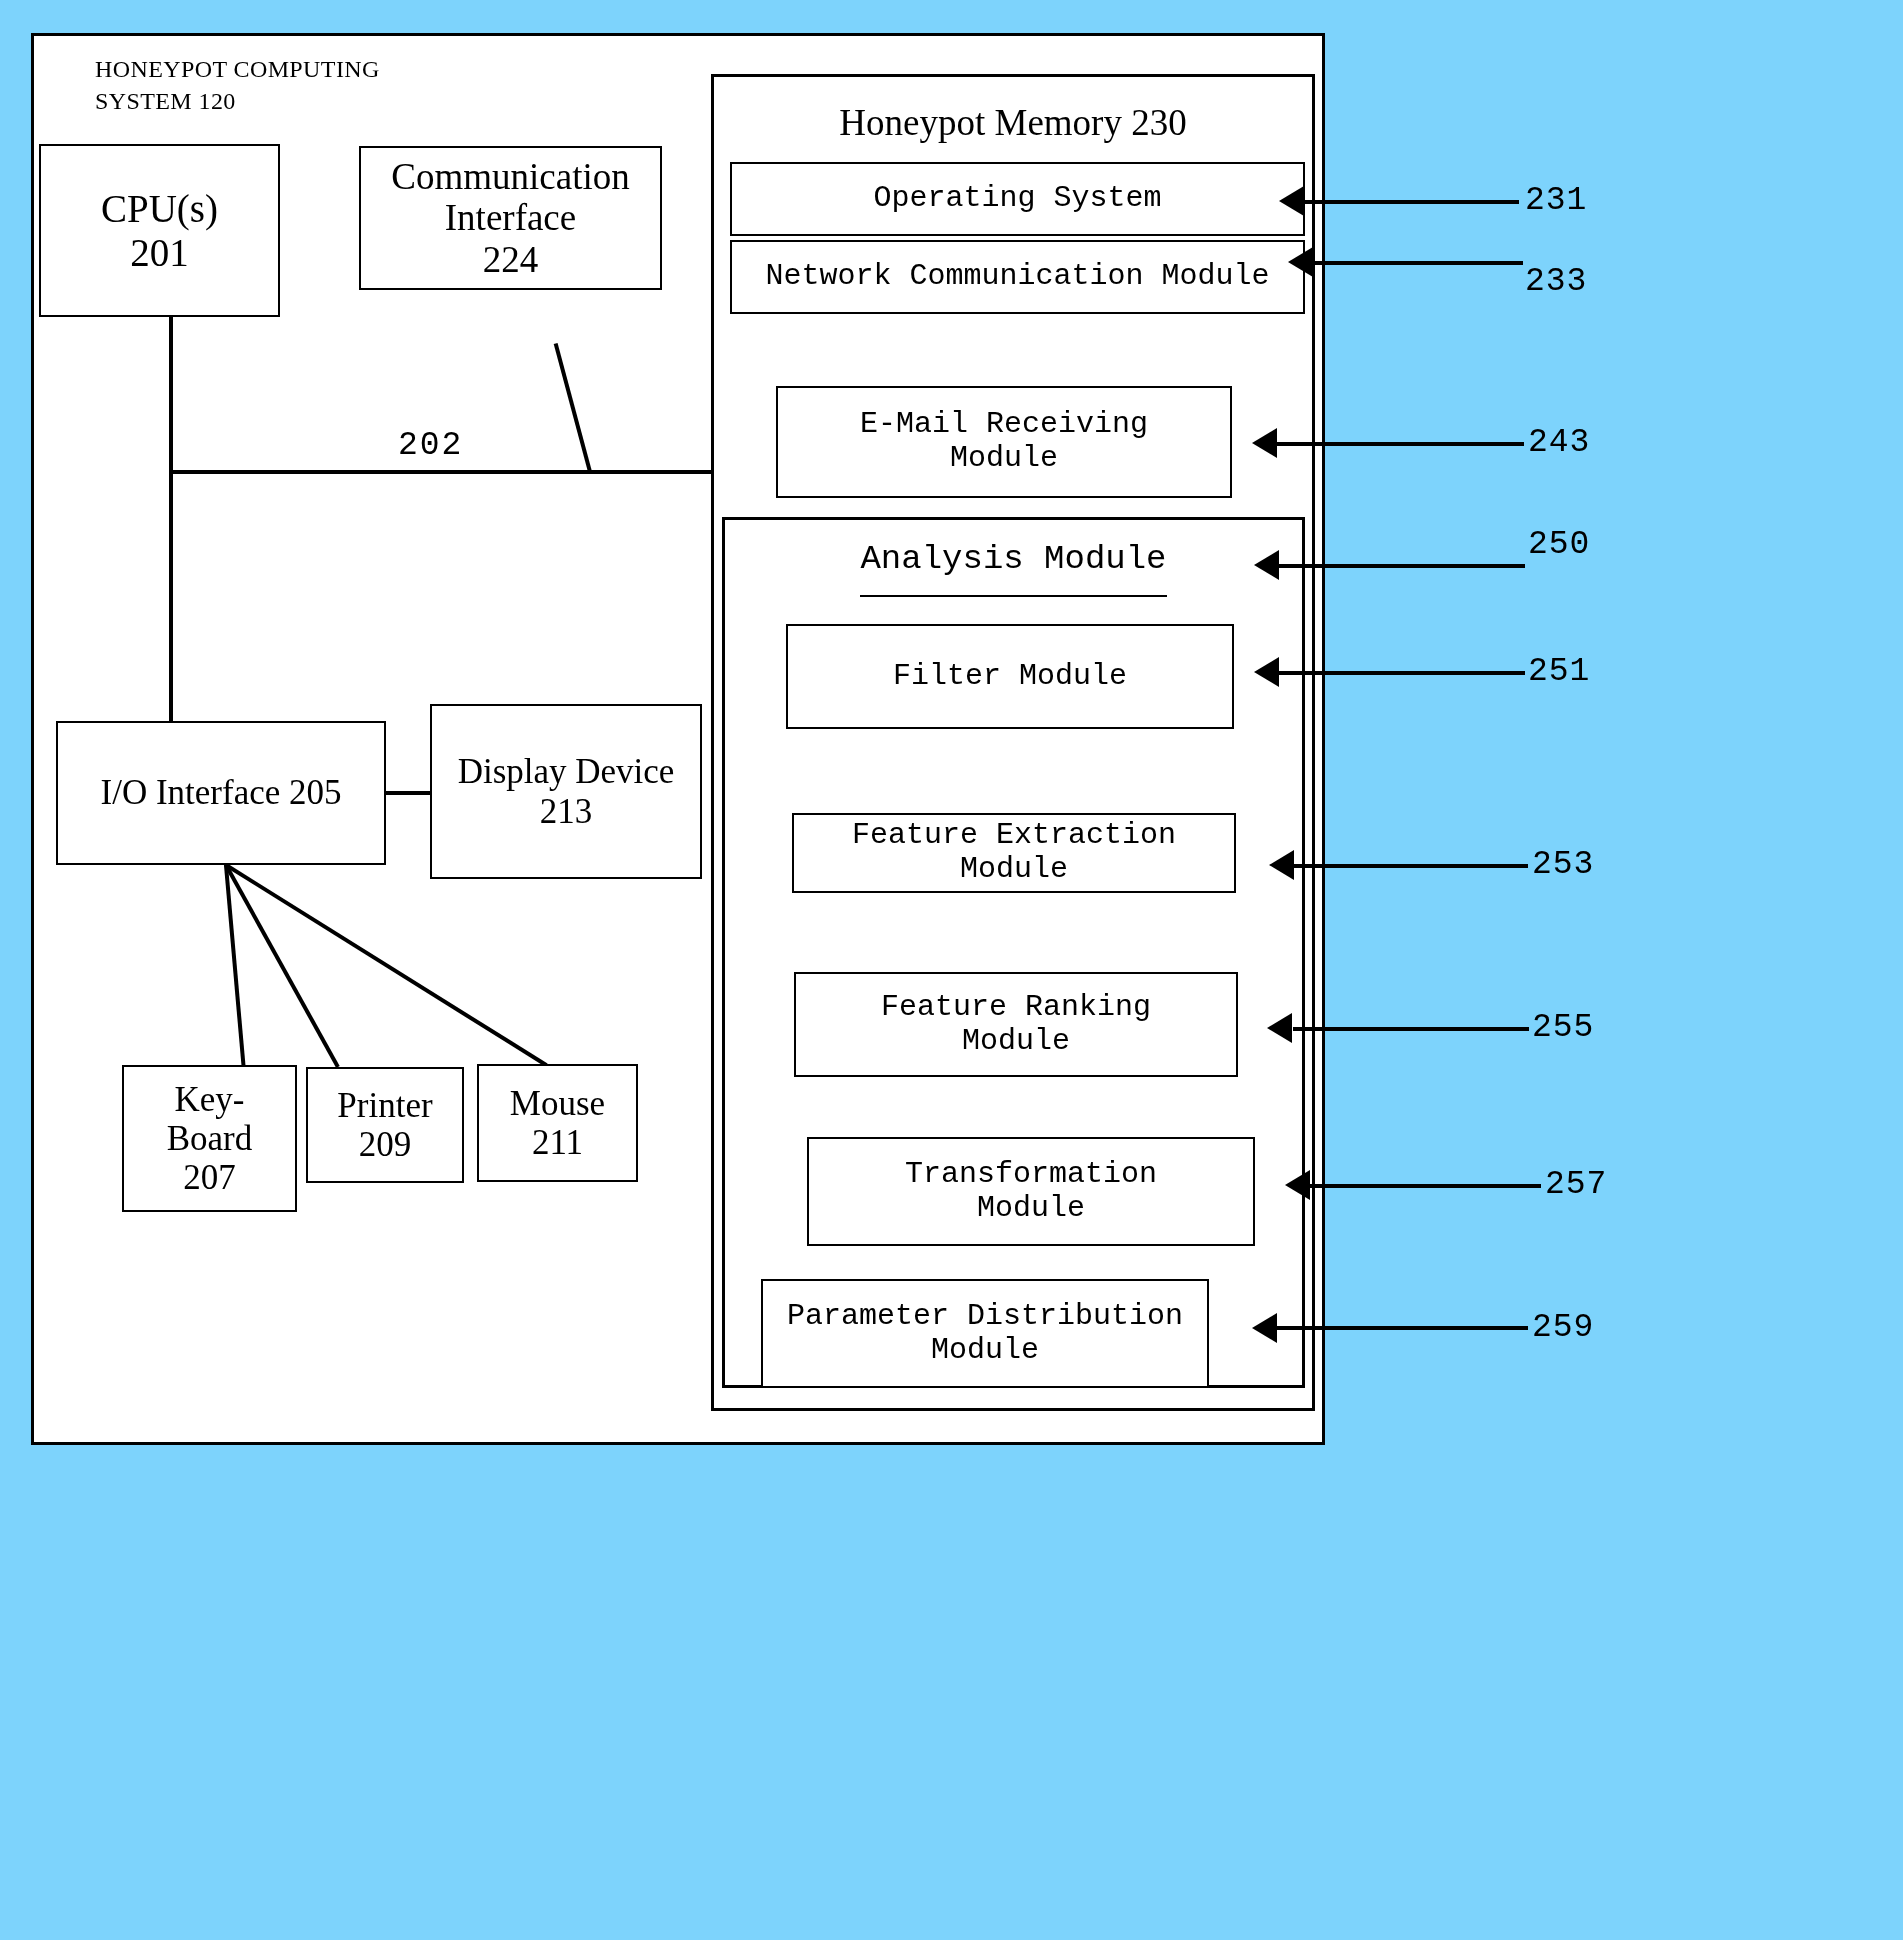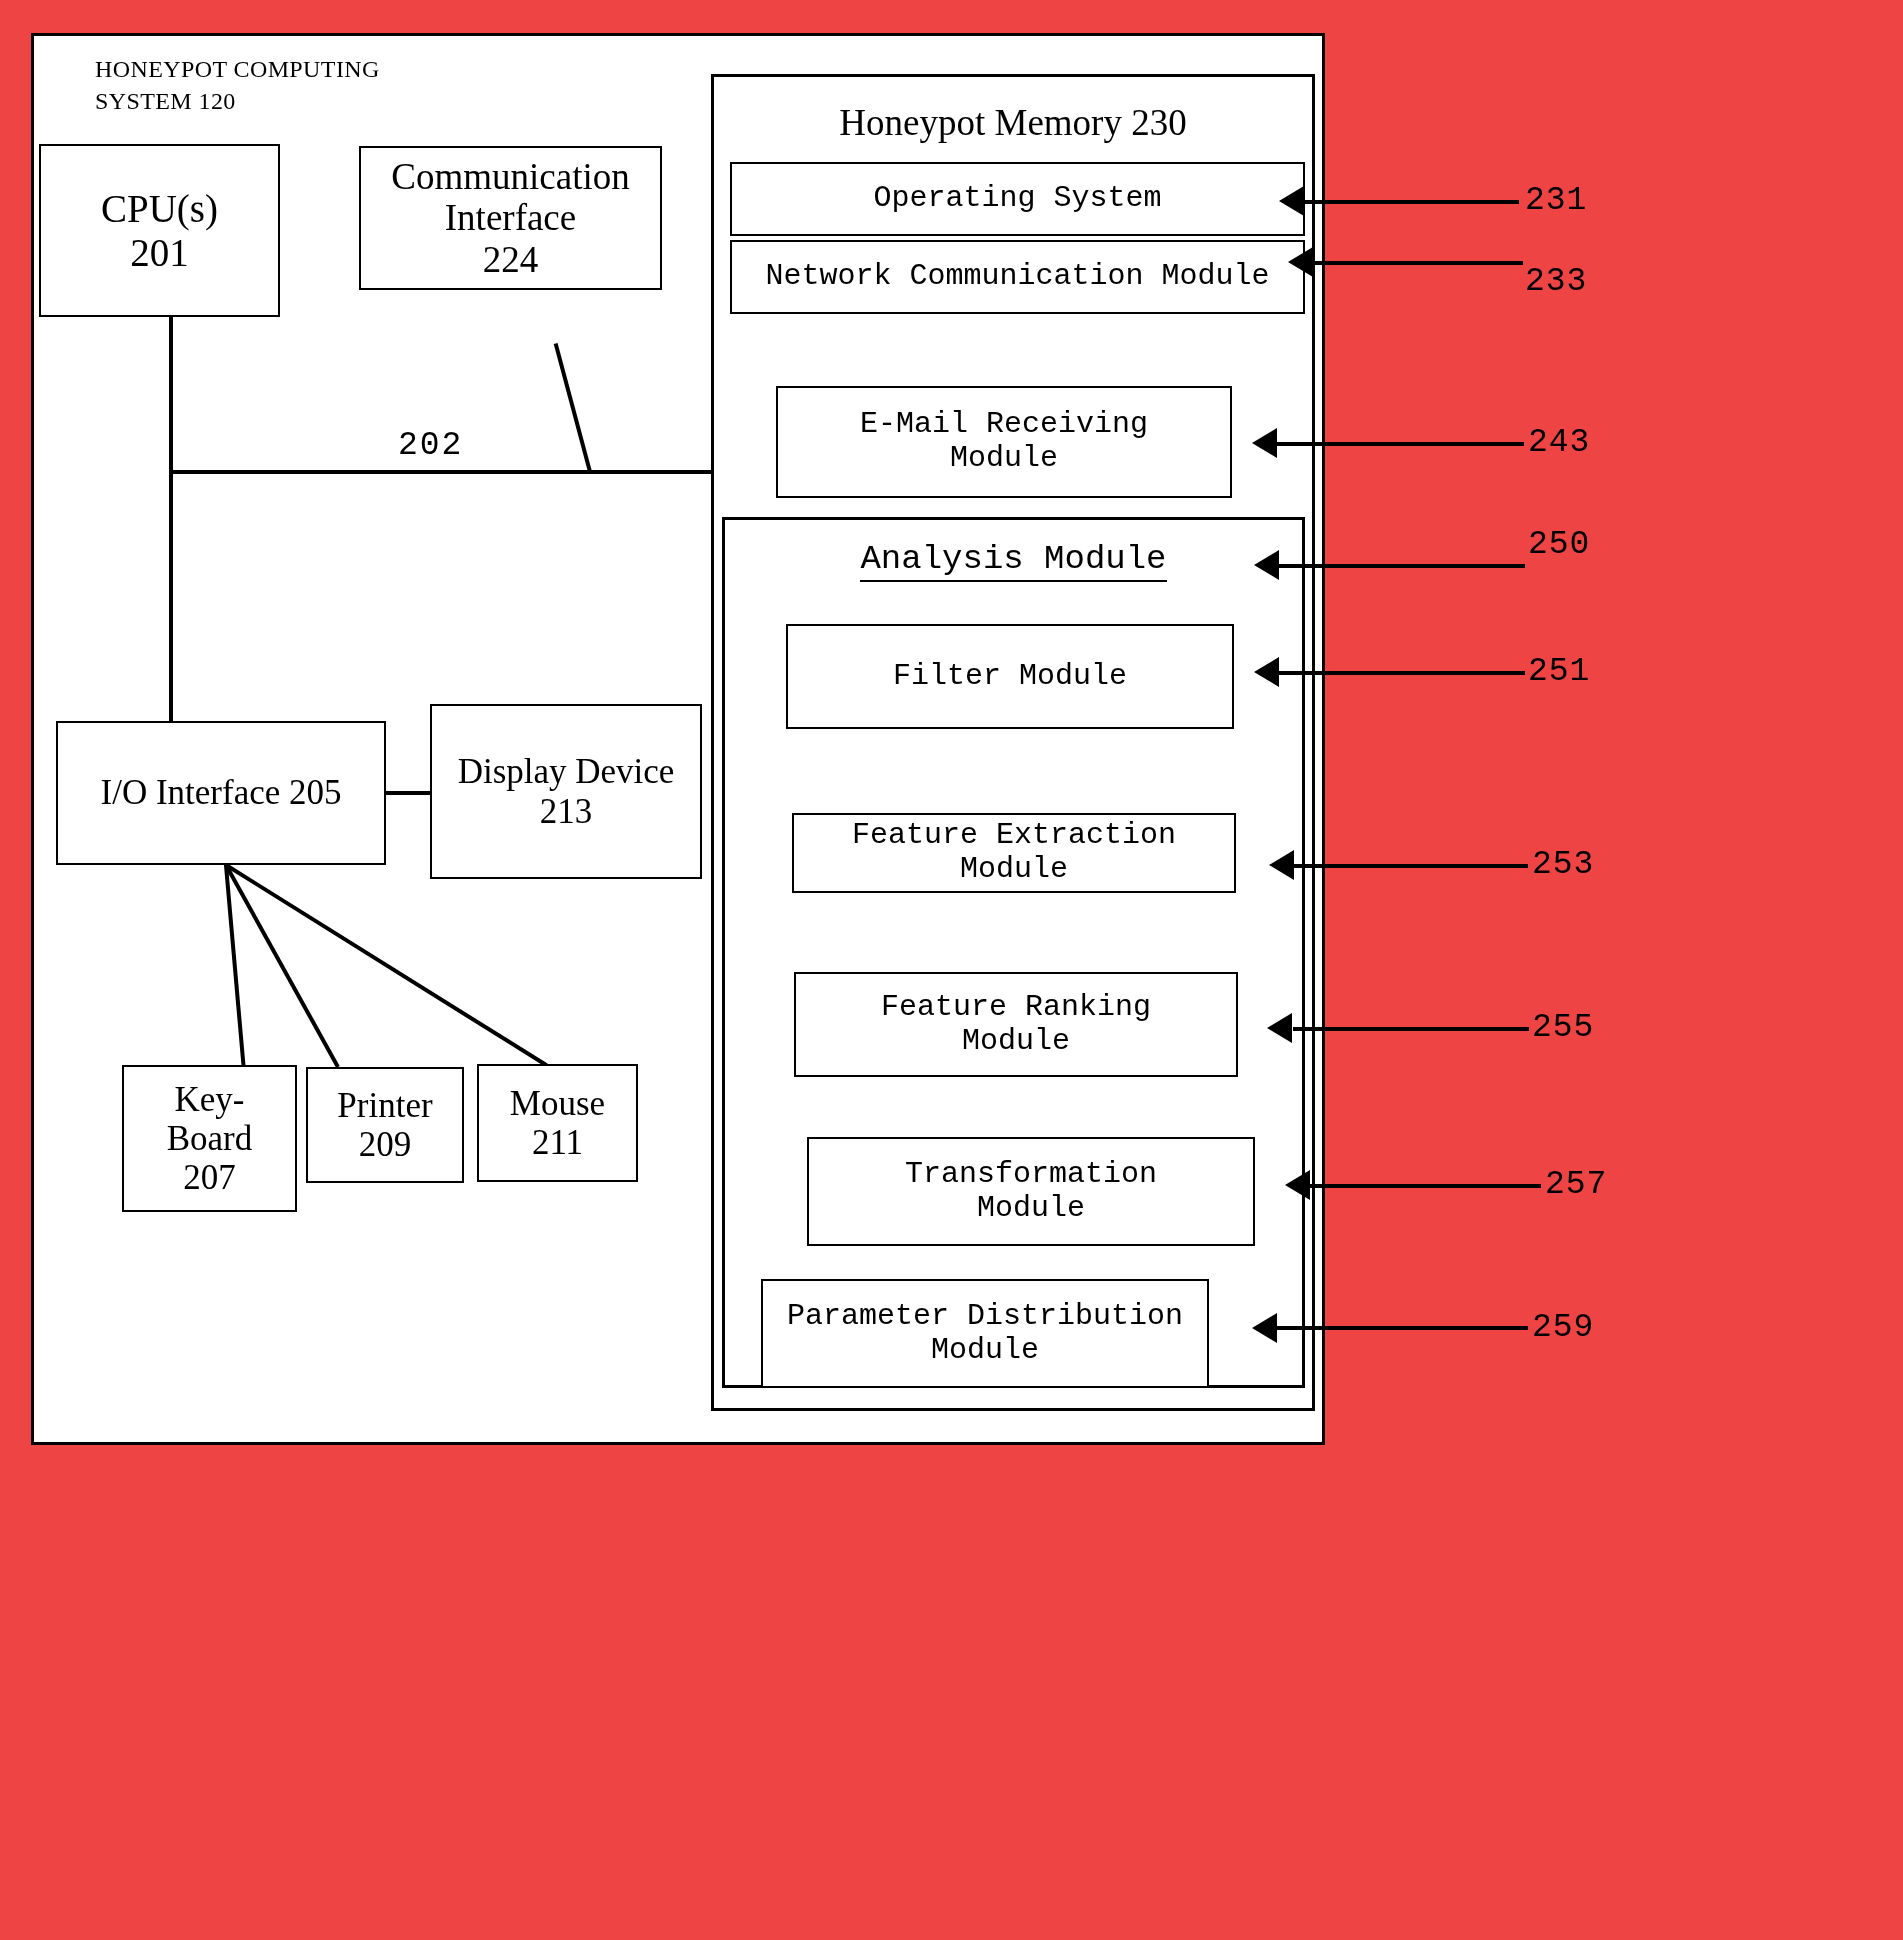--- a/index.html
+++ b/index.html
@@ -9,21 +9,21 @@
     background: #ffffff;
   }
   body {
     font-family: "Liberation Serif", "DejaVu Serif", serif;
     color: #000000;
   }
   #canvas {
     position: relative;
     width: 1904px;
     height: 1941px;
-    background: #ef4444;
+    background: #7dd3fc;
     overflow: hidden;
   }
 
   
   .box {
     position: absolute;
     box-sizing: border-box;
     background: #ffffff;
     border: 2.9px solid #000000;
     display: flex;
@@ -99,21 +99,21 @@
   }
   #analysis-title {
     position: absolute;
     left: 722px; top: 540px;
     width: 583px;
     text-align: center;
     font-size: 34px;
   }
   #analysis-title span {
     border-bottom: 2.9px solid #000000;
-    padding-bottom: 2px;
+    padding-bottom: 17px;
   }
 
   #filter-box   { left: 786px; top: 624px;  width: 448px; height: 105px; font-size: 30px; }
   #featext-box  { left: 792px; top: 813px;  width: 444px; height: 80px; font-size: 30px; }
   #featrank-box { left: 794px; top: 972px; width: 444px; height: 105px; font-size: 30px; }
   #transform-box{ left: 807px; top: 1137px; width: 448px; height: 109px; font-size: 30px; }
   #paramdist-box{ left: 761px; top: 1279px; width: 448px; height: 109px; font-size: 30px; }
 
   
   .line {

